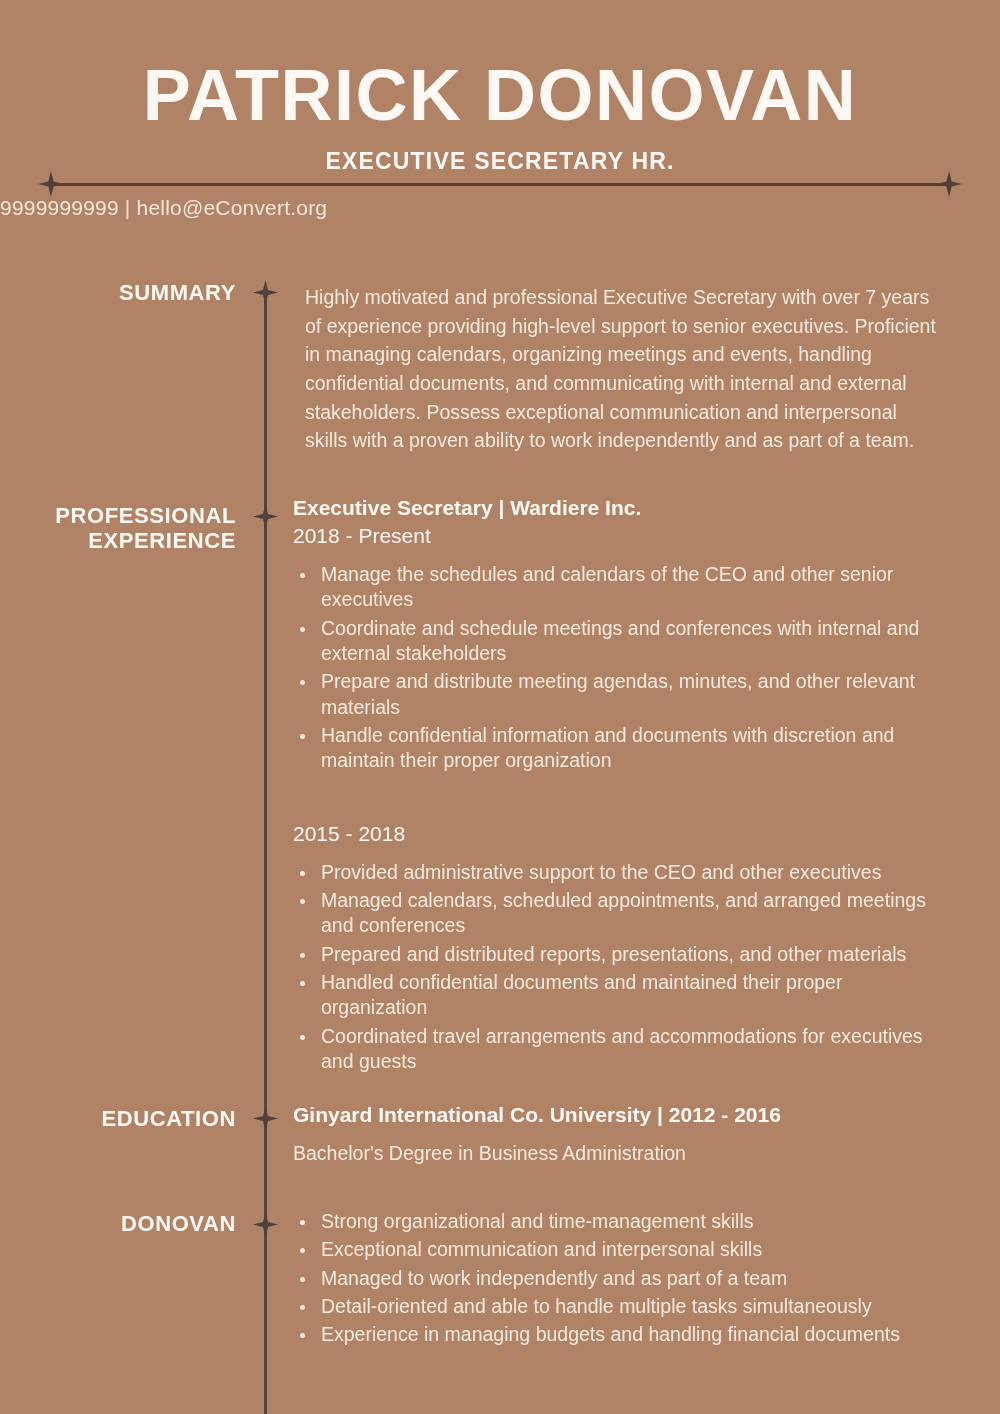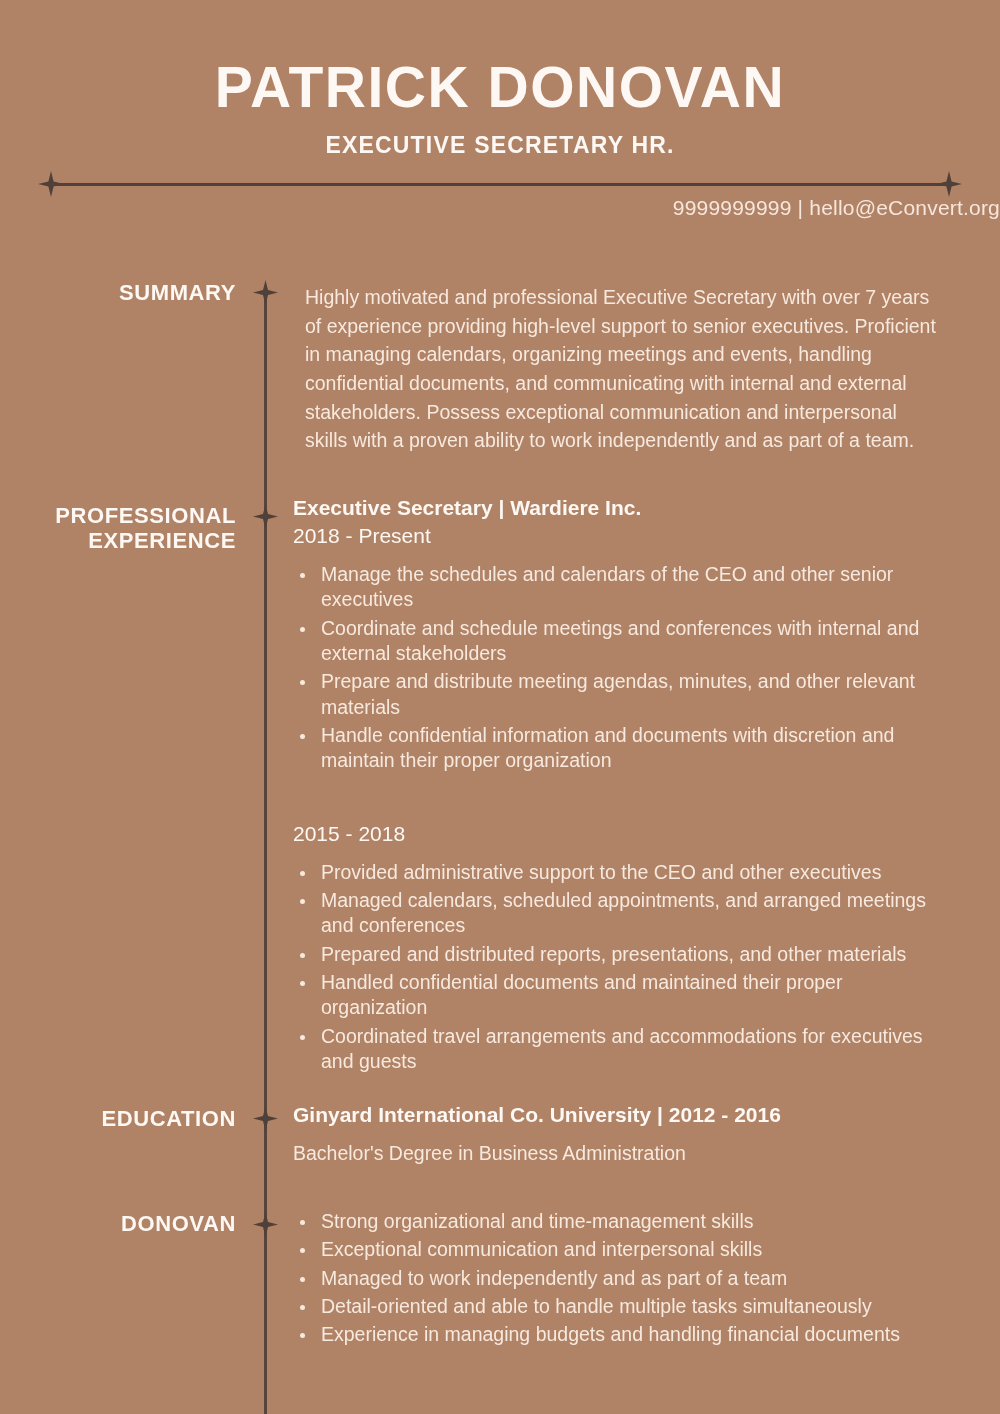--- a/index.html
+++ b/index.html
@@ -21,21 +21,21 @@
     width: 1000px;
     height: 1414px;
   }
 
   
   .header {
     padding-top: 58px;
     text-align: center;
   }
   .full-name {
-    font-size: 57px;
+    font-size: 72px;
     font-weight: bold;
     letter-spacing: 1.5px;
     line-height: 1.05;
     color: #fdf8f3;
     margin: 0;
   }
   .job-title {
     font-size: 23px;
     font-weight: bold;
     letter-spacing: 1.2px;
@@ -68,21 +68,21 @@
     clip-path: polygon(50% 0%, 60% 40%, 100% 50%, 60% 60%, 50% 100%, 40% 60%, 0% 50%, 40% 40%);
   }
   .star.left  { left: 38px; }
   .star.right { left: 936px; }
 
   .contact {
     position: absolute;
     left: 0;
     top: 196px;
     width: 1000px;
-    text-align: right;
+    text-align: left;
     font-size: 21px;
     letter-spacing: 0.2px;
     color: #f6e6db;
   }
 
   
   .timeline {
     position: absolute;
     left: 264px;
     top: 292px;

